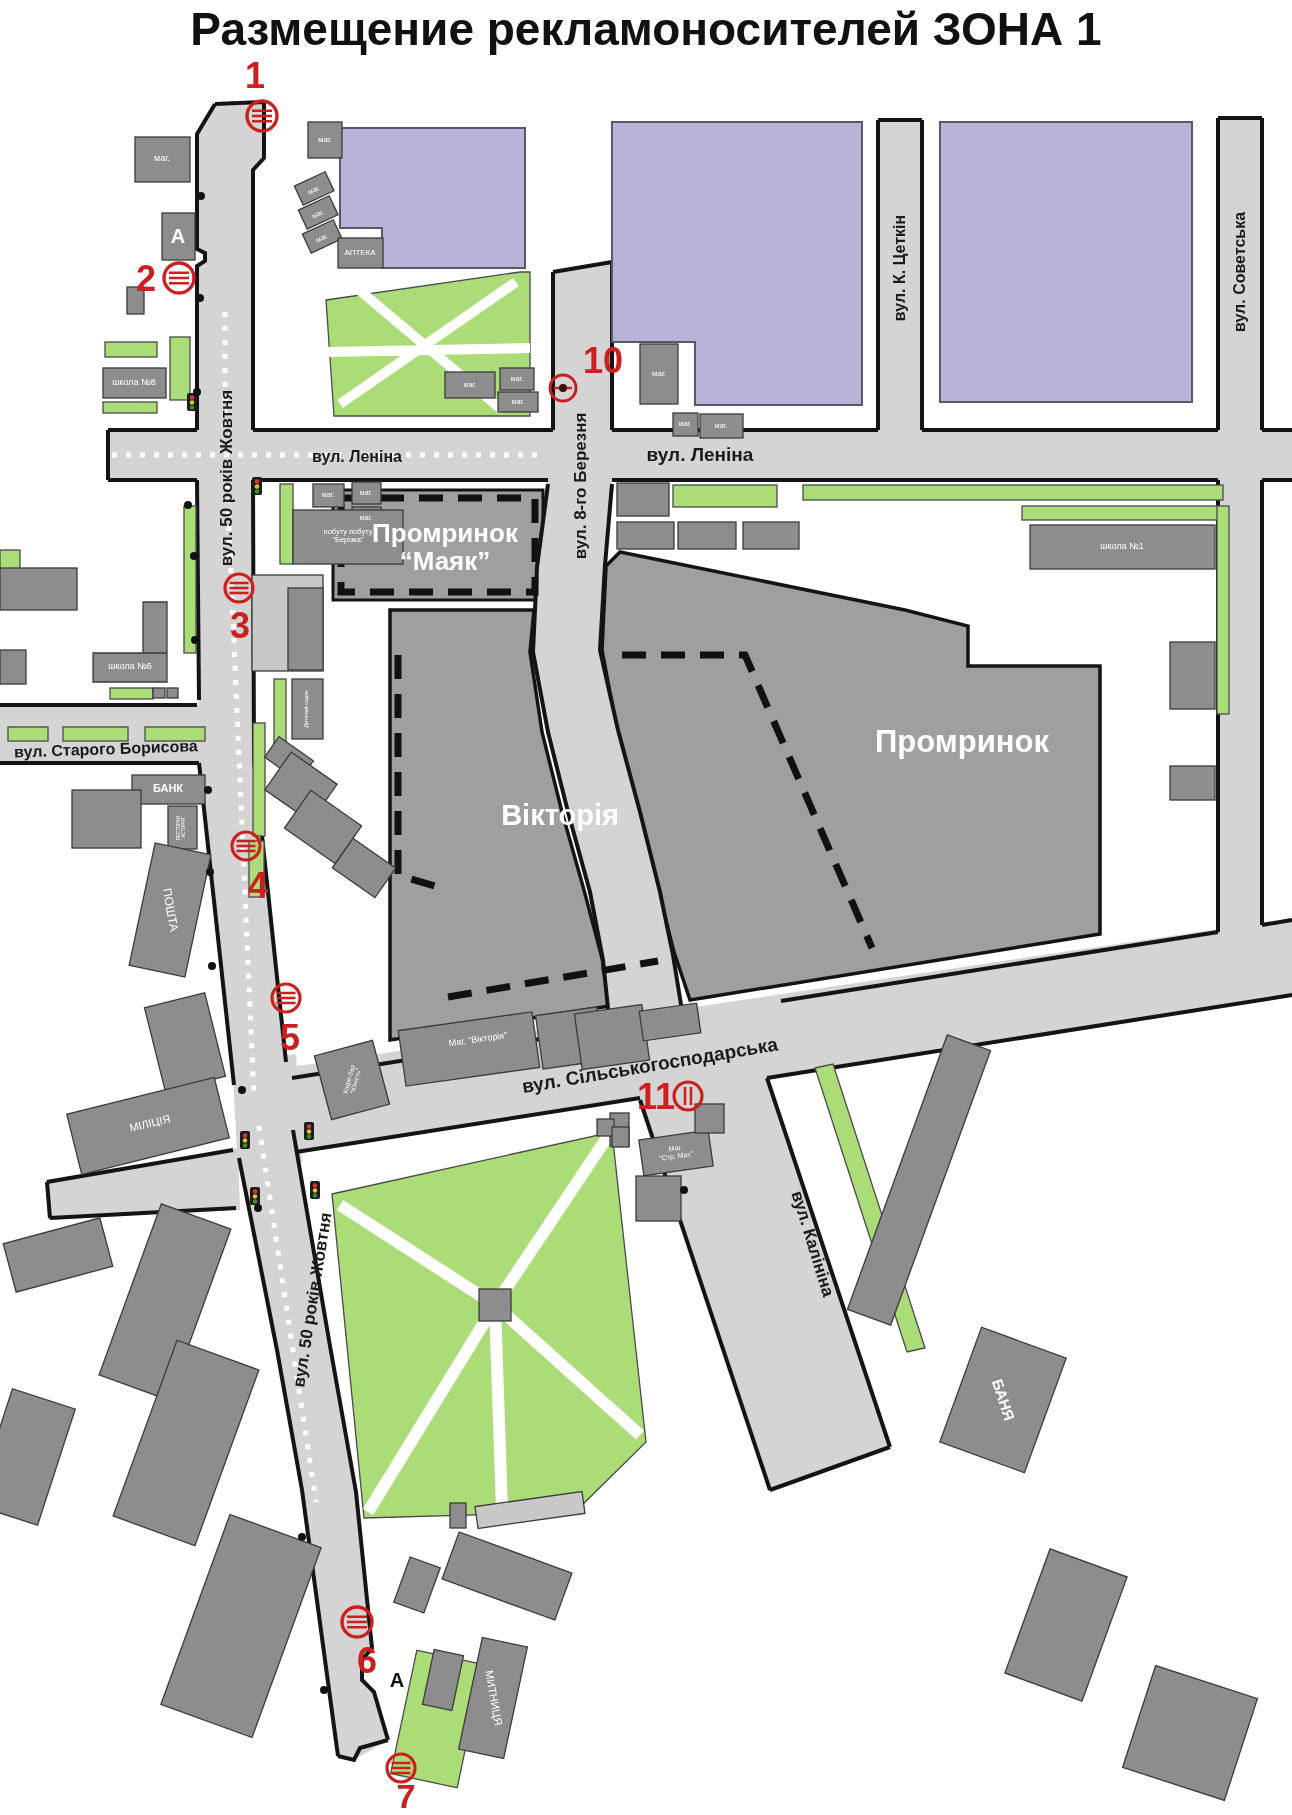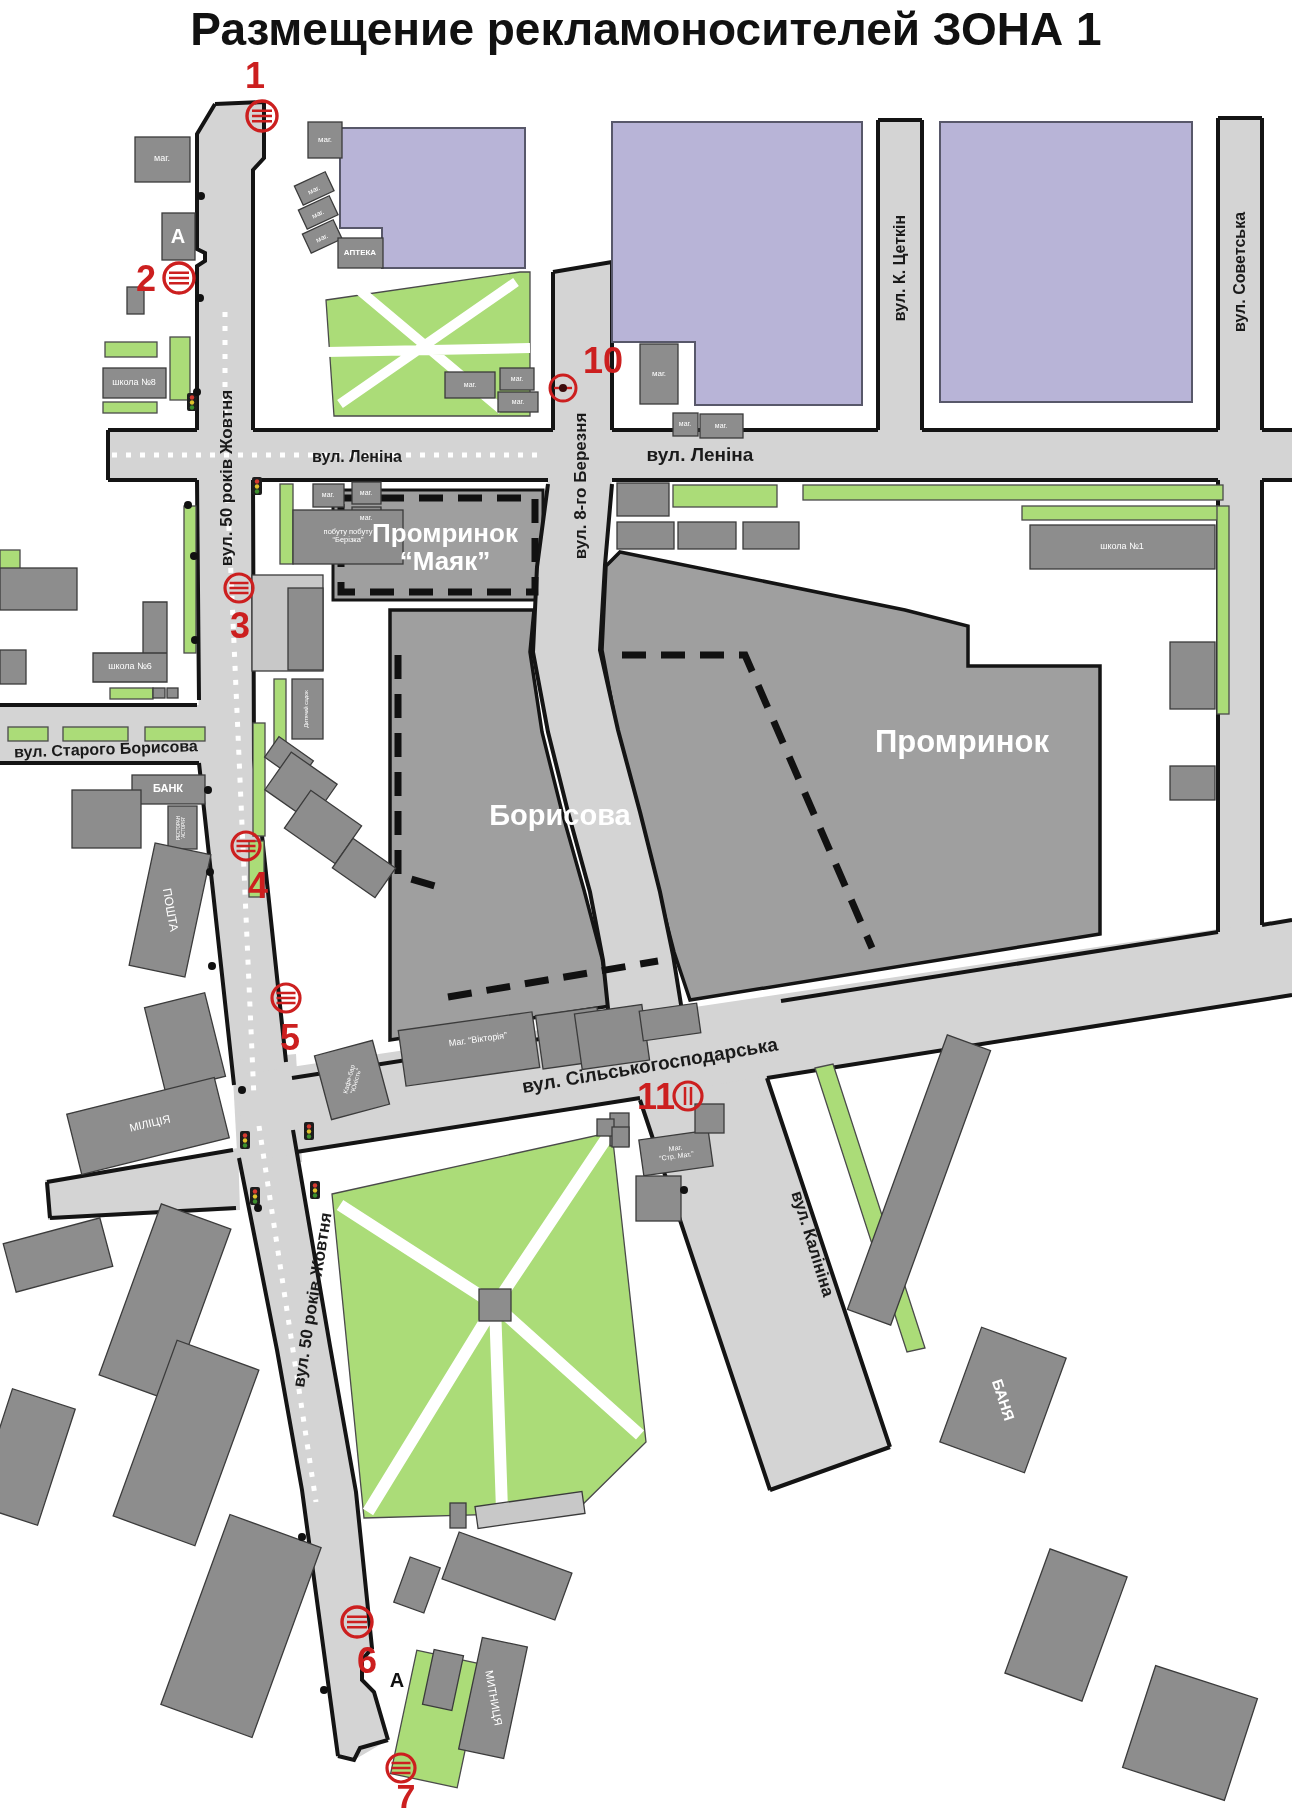--- a/index.html
+++ b/index.html
@@ -251,30 +251,30 @@
 <div class="lbl dark" style="left:900px;top:268px;font-size:16px;font-weight:bold;transform:translate(-50%,-50%) rotate(-90deg);">вул. К. Цеткін</div>
 <div class="lbl dark" style="left:1240px;top:272px;font-size:16px;font-weight:bold;transform:translate(-50%,-50%) rotate(-90deg);">вул. Советська</div>
 <div class="lbl dark" style="left:106px;top:749px;font-size:16px;font-weight:bold;transform:translate(-50%,-50%) rotate(-2deg);">вул. Старого Борисова</div>
 <div class="lbl dark" style="left:650px;top:1066px;font-size:19px;font-weight:bold;transform:translate(-50%,-50%) rotate(-9.5deg);">вул. Сільськогосподарська</div>
 <div class="lbl dark" style="left:812px;top:1244px;font-size:17px;font-weight:bold;transform:translate(-50%,-50%) rotate(73deg);">вул. Калініна</div>
 
 <div class="lbl" style="left:445px;top:547px;font-size:26px;font-weight:bold;">
   <span class="l2">Промринок</span>
   <span class="l2">“Маяк”</span>
 </div>
-<div class="lbl" style="left:560px;top:816px;font-size:29px;font-weight:bold;">Борисова</div>
+<div class="lbl" style="left:560px;top:816px;font-size:29px;font-weight:bold;">Вікторія</div>
 <div class="lbl" style="left:962px;top:742px;font-size:31px;font-weight:bold;">Промринок</div>
 
 <div class="lbl" style="left:162px;top:159px;font-size:9px;">маг.</div>
 <div class="lbl" style="left:178px;top:237px;font-size:20px;font-weight:bold;">А</div>
 <div class="lbl" style="left:325px;top:140px;font-size:8px;">маг.</div>
 <div class="lbl" style="left:314px;top:190px;font-size:7px;transform:translate(-50%,-50%) rotate(-25deg);">маг.</div>
 <div class="lbl" style="left:318px;top:214px;font-size:7px;transform:translate(-50%,-50%) rotate(-25deg);">маг.</div>
 <div class="lbl" style="left:322px;top:238px;font-size:7px;transform:translate(-50%,-50%) rotate(-25deg);">маг.</div>
-<div class="lbl" style="left:360px;top:253px;font-size:8px;font-weight:bold;">АПТЕКА</div>
+<div class="lbl" style="left:360px;top:253px;font-size:8px;">АПТЕКА</div>
 <div class="lbl" style="left:134px;top:383px;font-size:9px;">школа №8</div>
 <div class="lbl" style="left:470px;top:385px;font-size:7px;">маг.</div>
 <div class="lbl" style="left:517px;top:379px;font-size:7px;">маг.</div>
 <div class="lbl" style="left:518px;top:402px;font-size:7px;">маг.</div>
 <div class="lbl" style="left:659px;top:374px;font-size:8px;">маг.</div>
 <div class="lbl" style="left:685px;top:424px;font-size:7px;">маг.</div>
 <div class="lbl" style="left:721px;top:426px;font-size:7px;">маг.</div>
 <div class="lbl" style="left:328px;top:495px;font-size:7px;">маг.</div>
 <div class="lbl" style="left:366px;top:493px;font-size:7px;">маг.</div>
 <div class="lbl" style="left:366px;top:518px;font-size:7px;">маг.</div>

